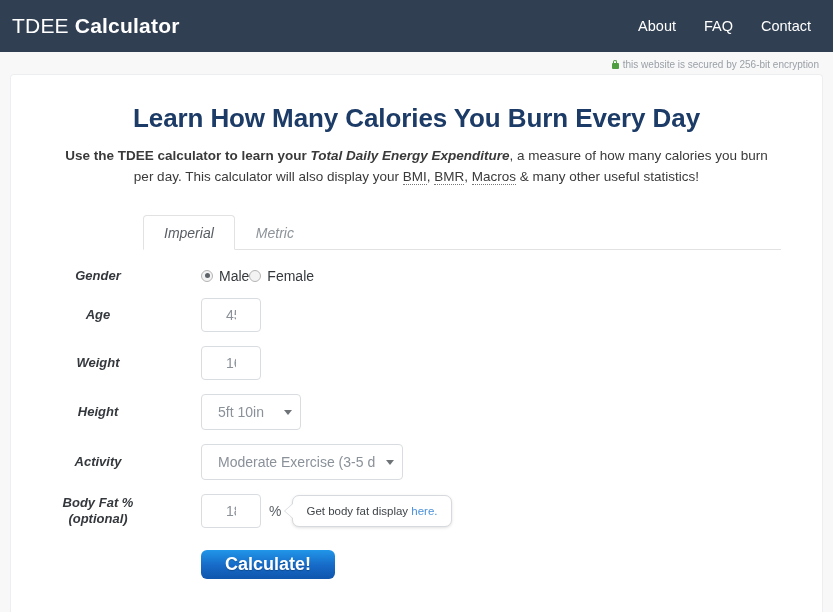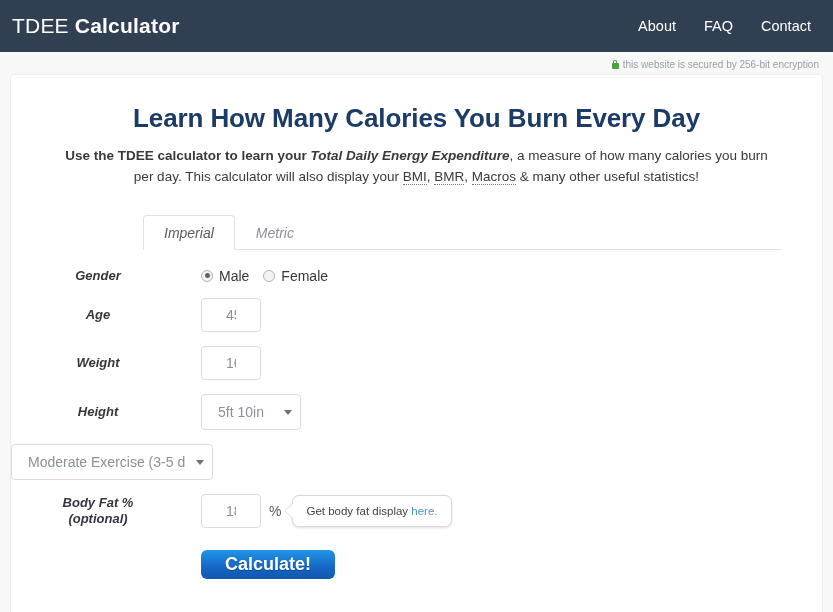--- a/index.html
+++ b/index.html
@@ -158,21 +158,21 @@
     text-align: center;
     padding-right: 16px;
     font-size: 13px;
     font-weight: 700;
     color: #34383d;
     line-height: 1.25;
     font-style: italic;
   }
   .form-control { display: flex; align-items: center; }
 
-  .radio-group { display: flex; align-items: flex-start; gap: 14px; }
+  .radio-group { display: flex; align-items: flex-start; }
   .radio-opt {
     display: inline-flex;
     align-items: center;
     gap: 6px;
     font-size: 14px;
     color: #35393d;
     cursor: pointer;
   }
   .radio-dot {
     width: 12px; height: 12px;
@@ -372,20 +372,21 @@
       <div class="form-label">Height</div>
       <div class="form-control">
         <div class="select-wrap">
           <div class="select-box height-sel">5ft 10in</div>
           <span class="caret"></span>
         </div>
       </div>
     </div>
 
     <div class="form-row">
+      <div class="form-label">Activity</div>
       <div class="form-control">
         <div class="select-wrap">
           <div class="select-box activity-sel">Moderate Exercise (3-5 d</div>
           <span class="caret"></span>
         </div>
       </div>
     </div>
 
     <div class="form-row">
       <div class="form-label">

